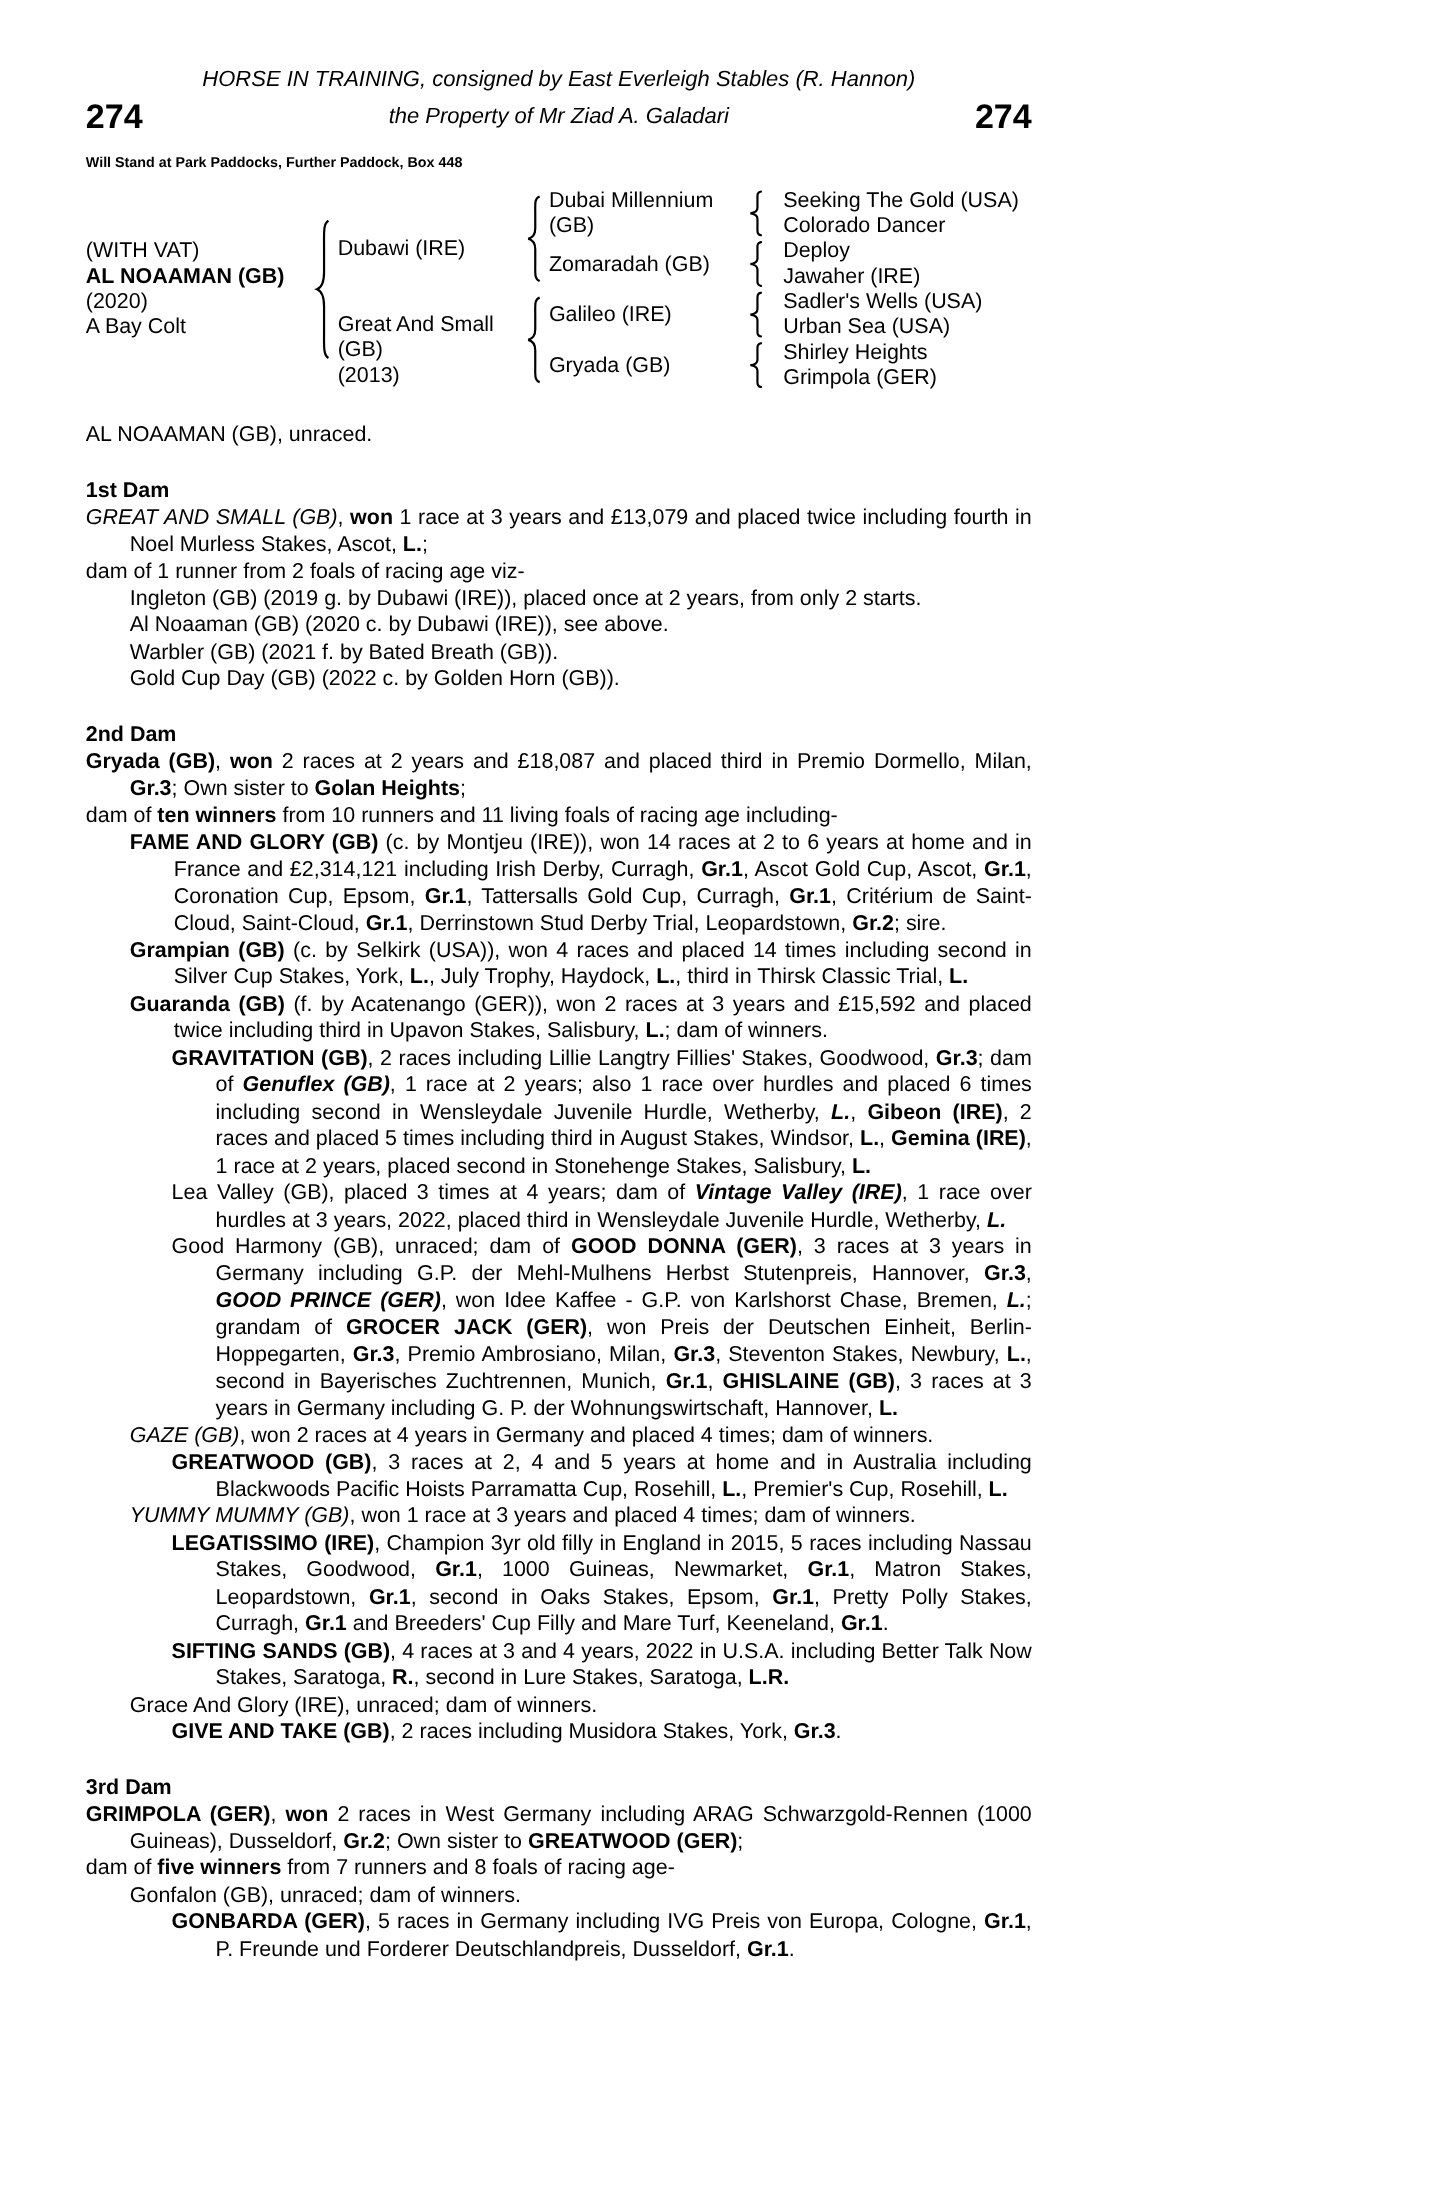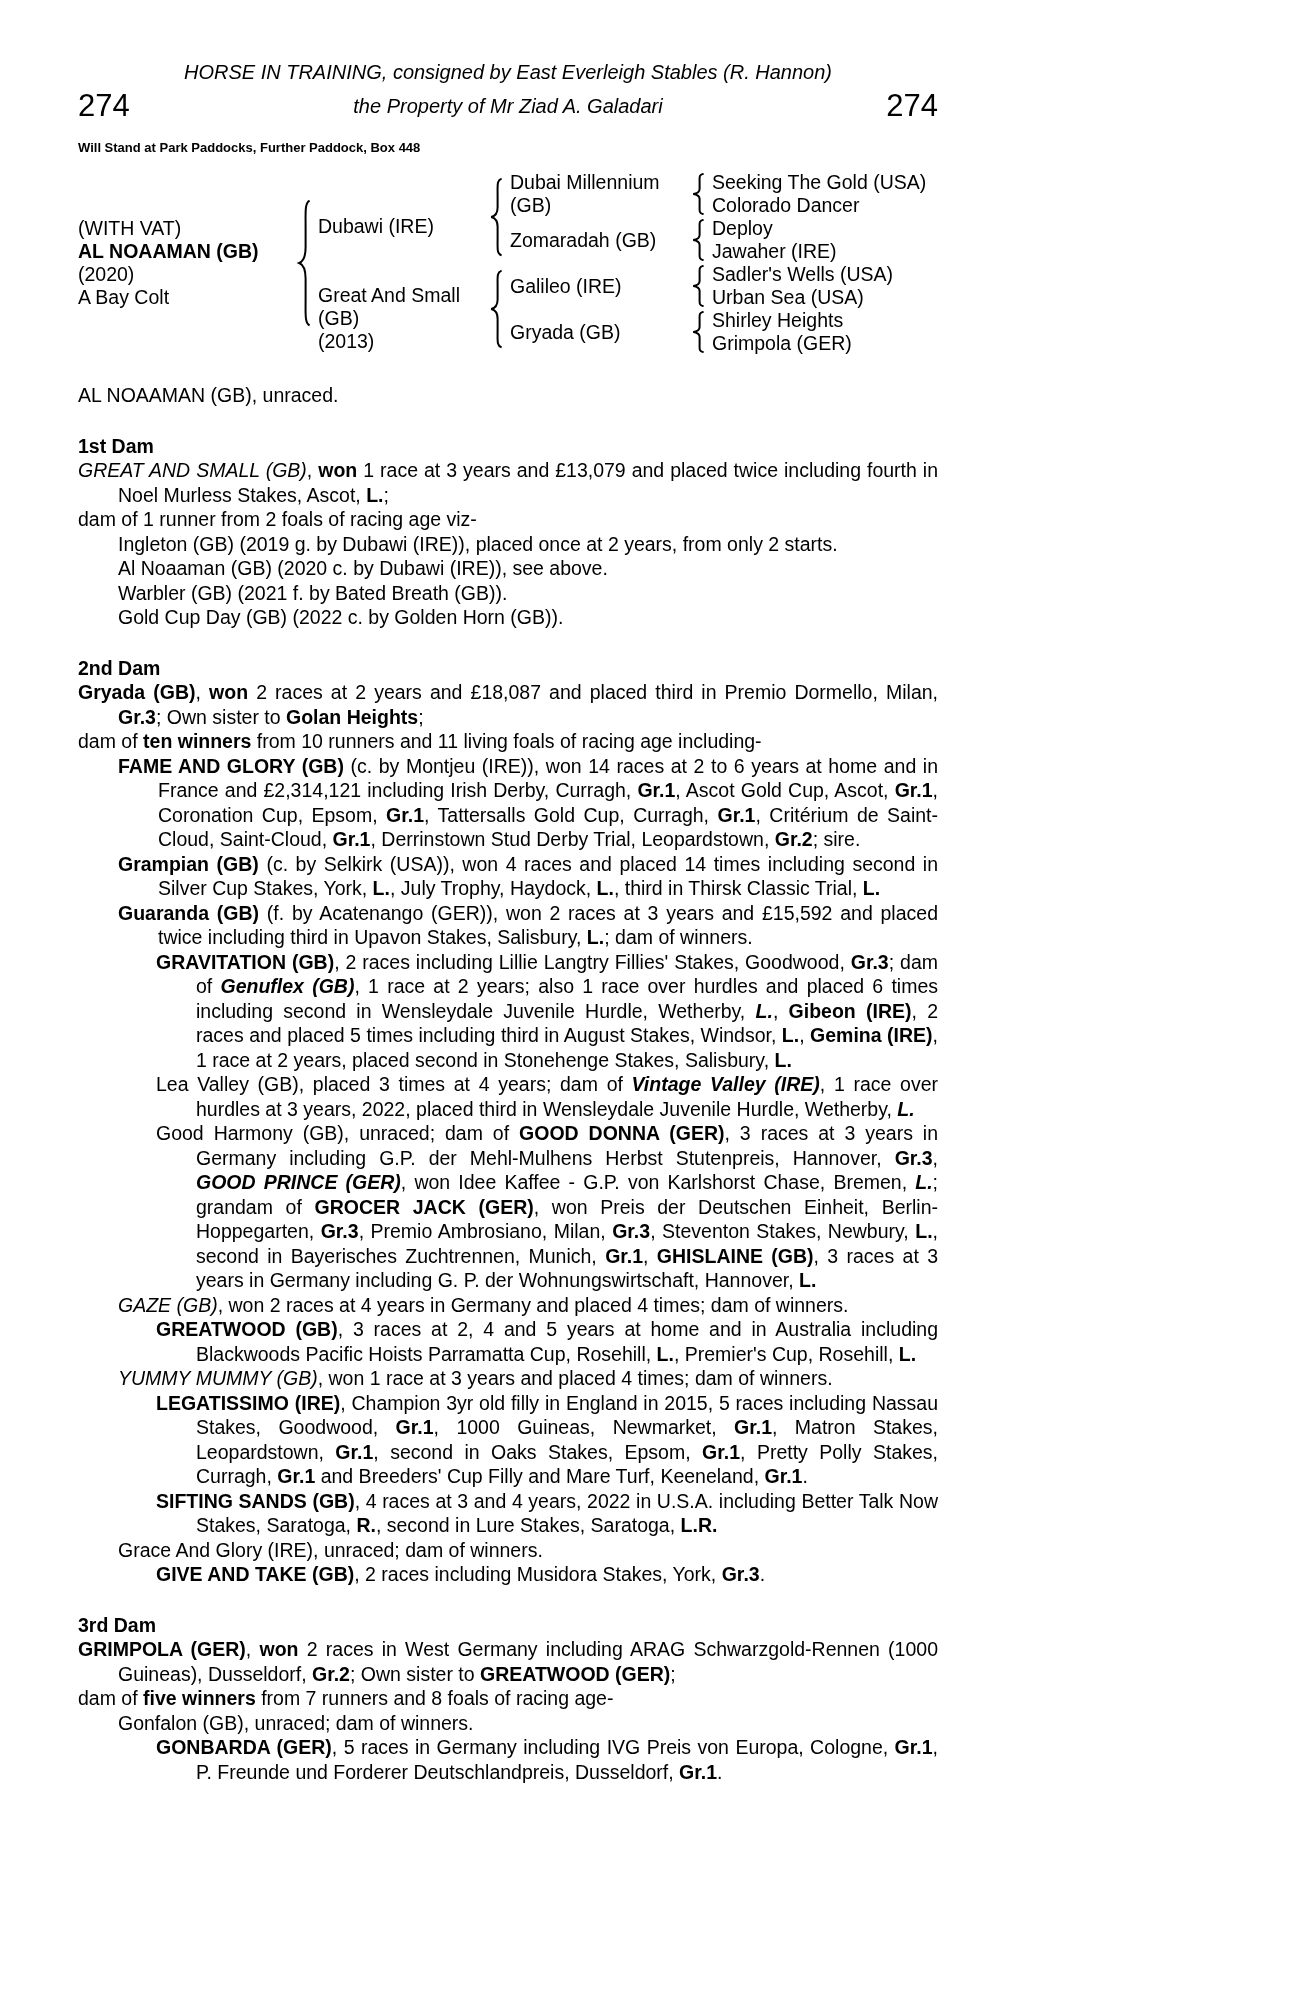--- a/index.html
+++ b/index.html
@@ -6,38 +6,38 @@
   html,body { background:#ffffff; }
   body {
     width:1314px; height:2000px; position:relative; overflow:hidden;
     font-family:"Liberation Sans","DejaVu Sans",sans-serif; color:#000;
   }
   .page { position:absolute; left:0; top:0; width:1278px; height:2000px; }
   .content { position:absolute; left:78px; top:60px; width:860px; }
 
   .consignor { text-align:center; font-style:italic; font-size:20px; line-height:24px; }
   .lot-line { position:relative; height:40px; margin-top:2px; }
-  .lot-num { font-size:31px; font-weight:normal; line-height:40px; }
+  .lot-num { font-size:31px; font-weight:bold; line-height:40px; }
   .lot-left { position:absolute; left:0; top:0; }
   .lot-right { position:absolute; right:0; top:0; }
   .property { text-align:center; font-style:italic; font-size:20px; line-height:40px; }
   .stand-line { font-weight:bold; font-size:13px; margin-top:14px; }
 
   
   .pedigree { display:flex; margin-top:16px; font-size:19.5px; line-height:23px; }
   .ped-info { width:218px; display:flex; flex-direction:column; justify-content:center; align-self:stretch; }
   .ped-info .bold { font-weight:bold; }
   .children { display:flex; flex-direction:column; }
   .ped-root { display:flex; align-items:center; }
   .gen2-node { display:flex; align-items:center; height:92px; }
   .gen2-label { width:170px; white-space:pre-line;margin-top:19px; }
   .gen3-node { display:flex; align-items:center; height:46px; }
   .gen3-label { width:180px; white-space:pre-line; }
   .gen4-pair { display:flex; flex-direction:column; justify-content:center; }
-  .gen4-label { width:226px; height:23px; white-space:nowrap; }
+  .gen4-label { width:226px; height:23px; white-space:nowrap;margin-left:11px; }
   .brace-wrap { width:16px; margin-right:6px; align-self:center; flex:none; }
   .brace-wrap svg { display:block; width:100%; height:100%; }
   .br-root { height:130px; }
   .br-gen2 { height:80px; }
   .br-pair { height:42px; }
 
   
   .body-text { font-size:19.5px; line-height:24.5px; text-align:justify; }
   .unraced { margin-top:28px; }
   .dam-heading { font-weight:bold; margin-top:26px; }

